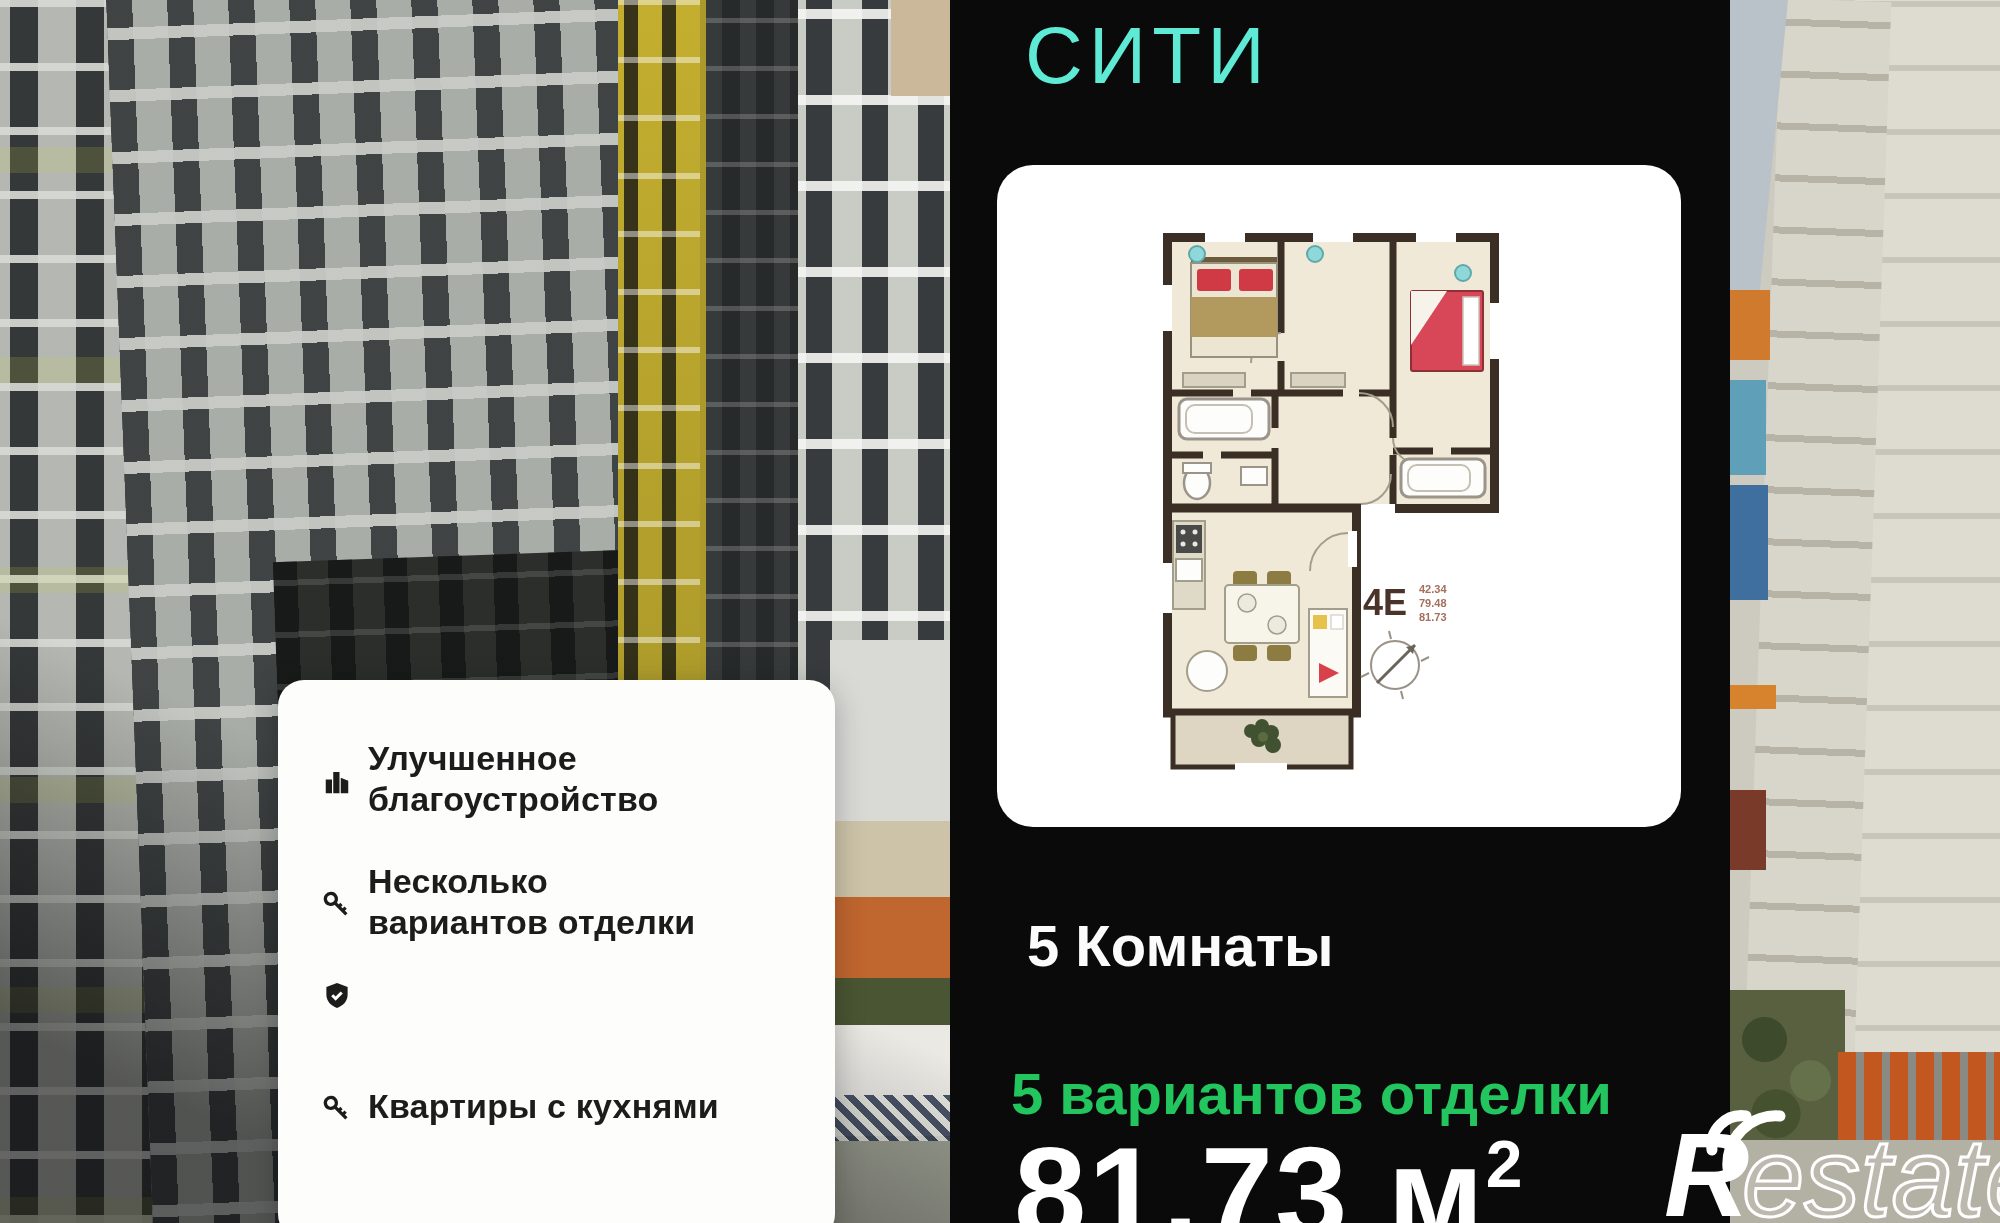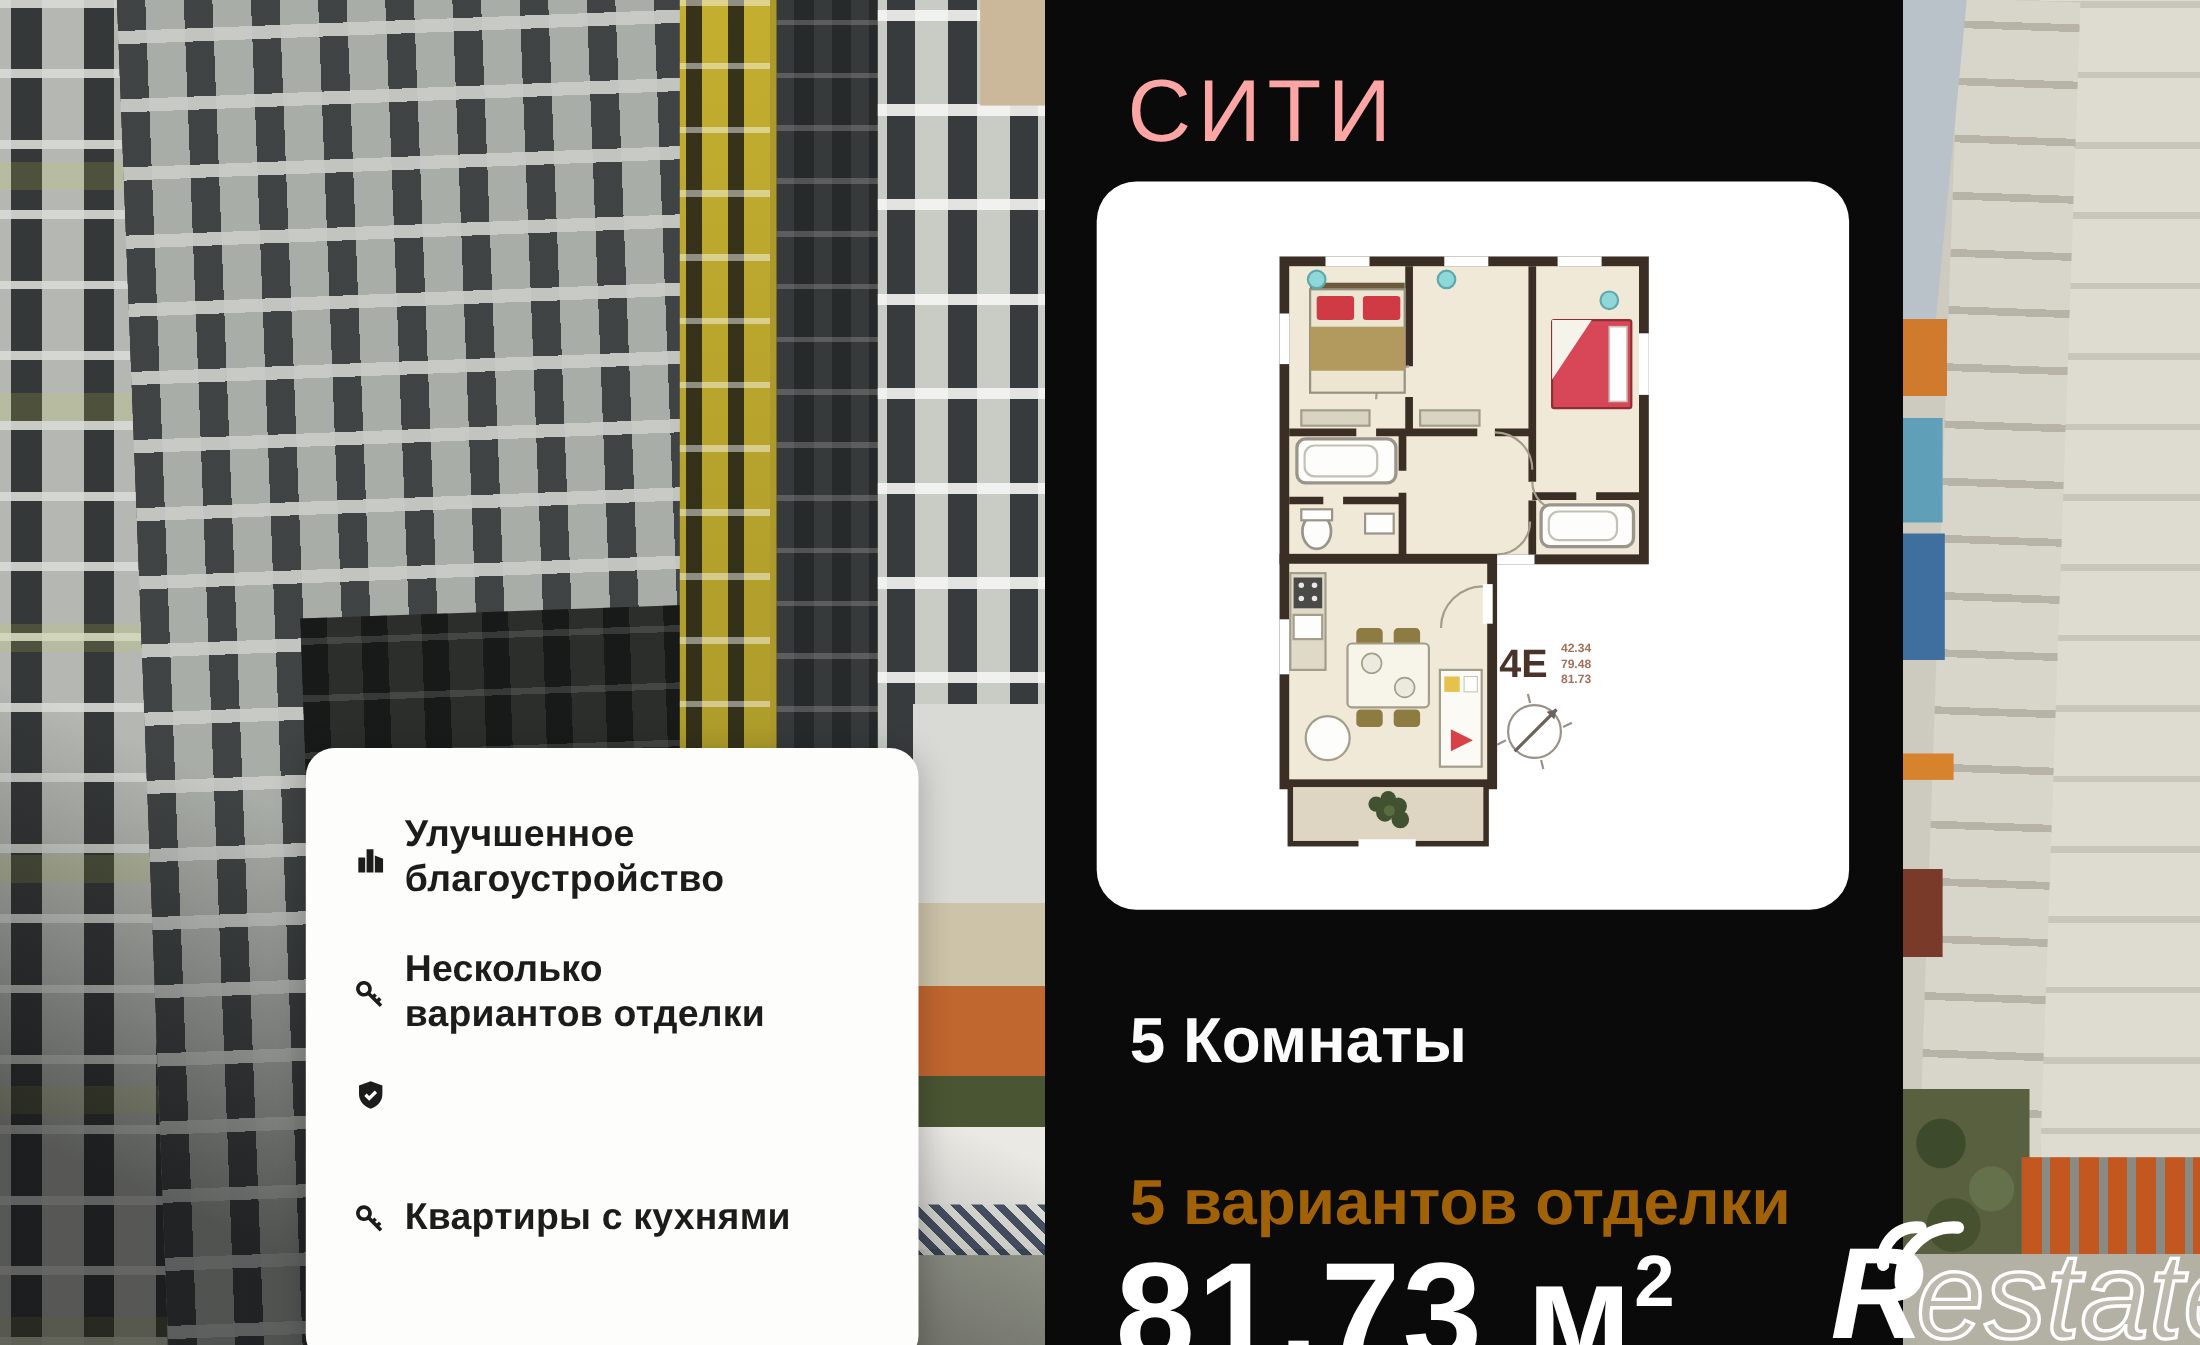--- a/index.html
+++ b/index.html
@@ -62,26 +62,26 @@
     border-radius:26px;box-shadow:0 6px 30px rgba(0,0,0,.25);}
   .feature{position:absolute;left:44px;width:480px;display:flex;align-items:center;}
   .feature .ficon{width:30px;height:30px;flex:0 0 30px;margin-top:5px;}
   .feature .flabel{margin-left:16px;font-size:34px;line-height:41px;font-weight:bold;
     color:#1c1c1c;white-space:pre-line;letter-spacing:.2px;}
 
   
   #panel{left:950px;top:0;width:780px;height:1223px;background:#0a0a0b;overflow:hidden;}
   #title-line1{left:53px;top:-74px;font-size:84px;font-weight:bold;color:#fff;
     letter-spacing:10px;line-height:84px;}
-  #title-line2{left:75px;top:14px;font-size:80px;font-weight:400;color:#fca5a5;
-    letter-spacing:6px;line-height:84px;margin-top:45px;}
+  #title-line2{left:75px;top:14px;font-size:80px;font-weight:400;color:#5eead4;
+    letter-spacing:6px;line-height:84px;}
   #plan-card{left:47px;top:165px;width:684px;height:662px;background:#fff;border-radius:36px;}
   #plan-svg{position:absolute;left:166px;top:68px;}
   #rooms-line{left:77px;top:912px;font-size:58px;font-weight:bold;color:#fbfbfb;}
-  #finish-line{left:77px;top:1060px;font-size:58px;font-weight:bold;color:#a16207;}
+  #finish-line{left:61px;top:1060px;font-size:58px;font-weight:bold;color:#22c55e;}
   #area-line{left:64px;top:1118px;font-size:130px;font-weight:bold;color:#fff;
     letter-spacing:2px;white-space:nowrap;}
   #area-sup{font-size:66px;vertical-align:top;position:relative;top:8px;}
 
   
   #photo-right{left:1730px;top:0;width:270px;height:1223px;overflow:hidden;background:#cdcabf;}
   .r-face1{left:30px;top:0;width:110px;height:1223px;transform:rotate(2deg);
     background:
       repeating-linear-gradient(0deg, rgba(150,146,132,.5) 0 7px, transparent 7px 52px),
       #d8d5ca;}

